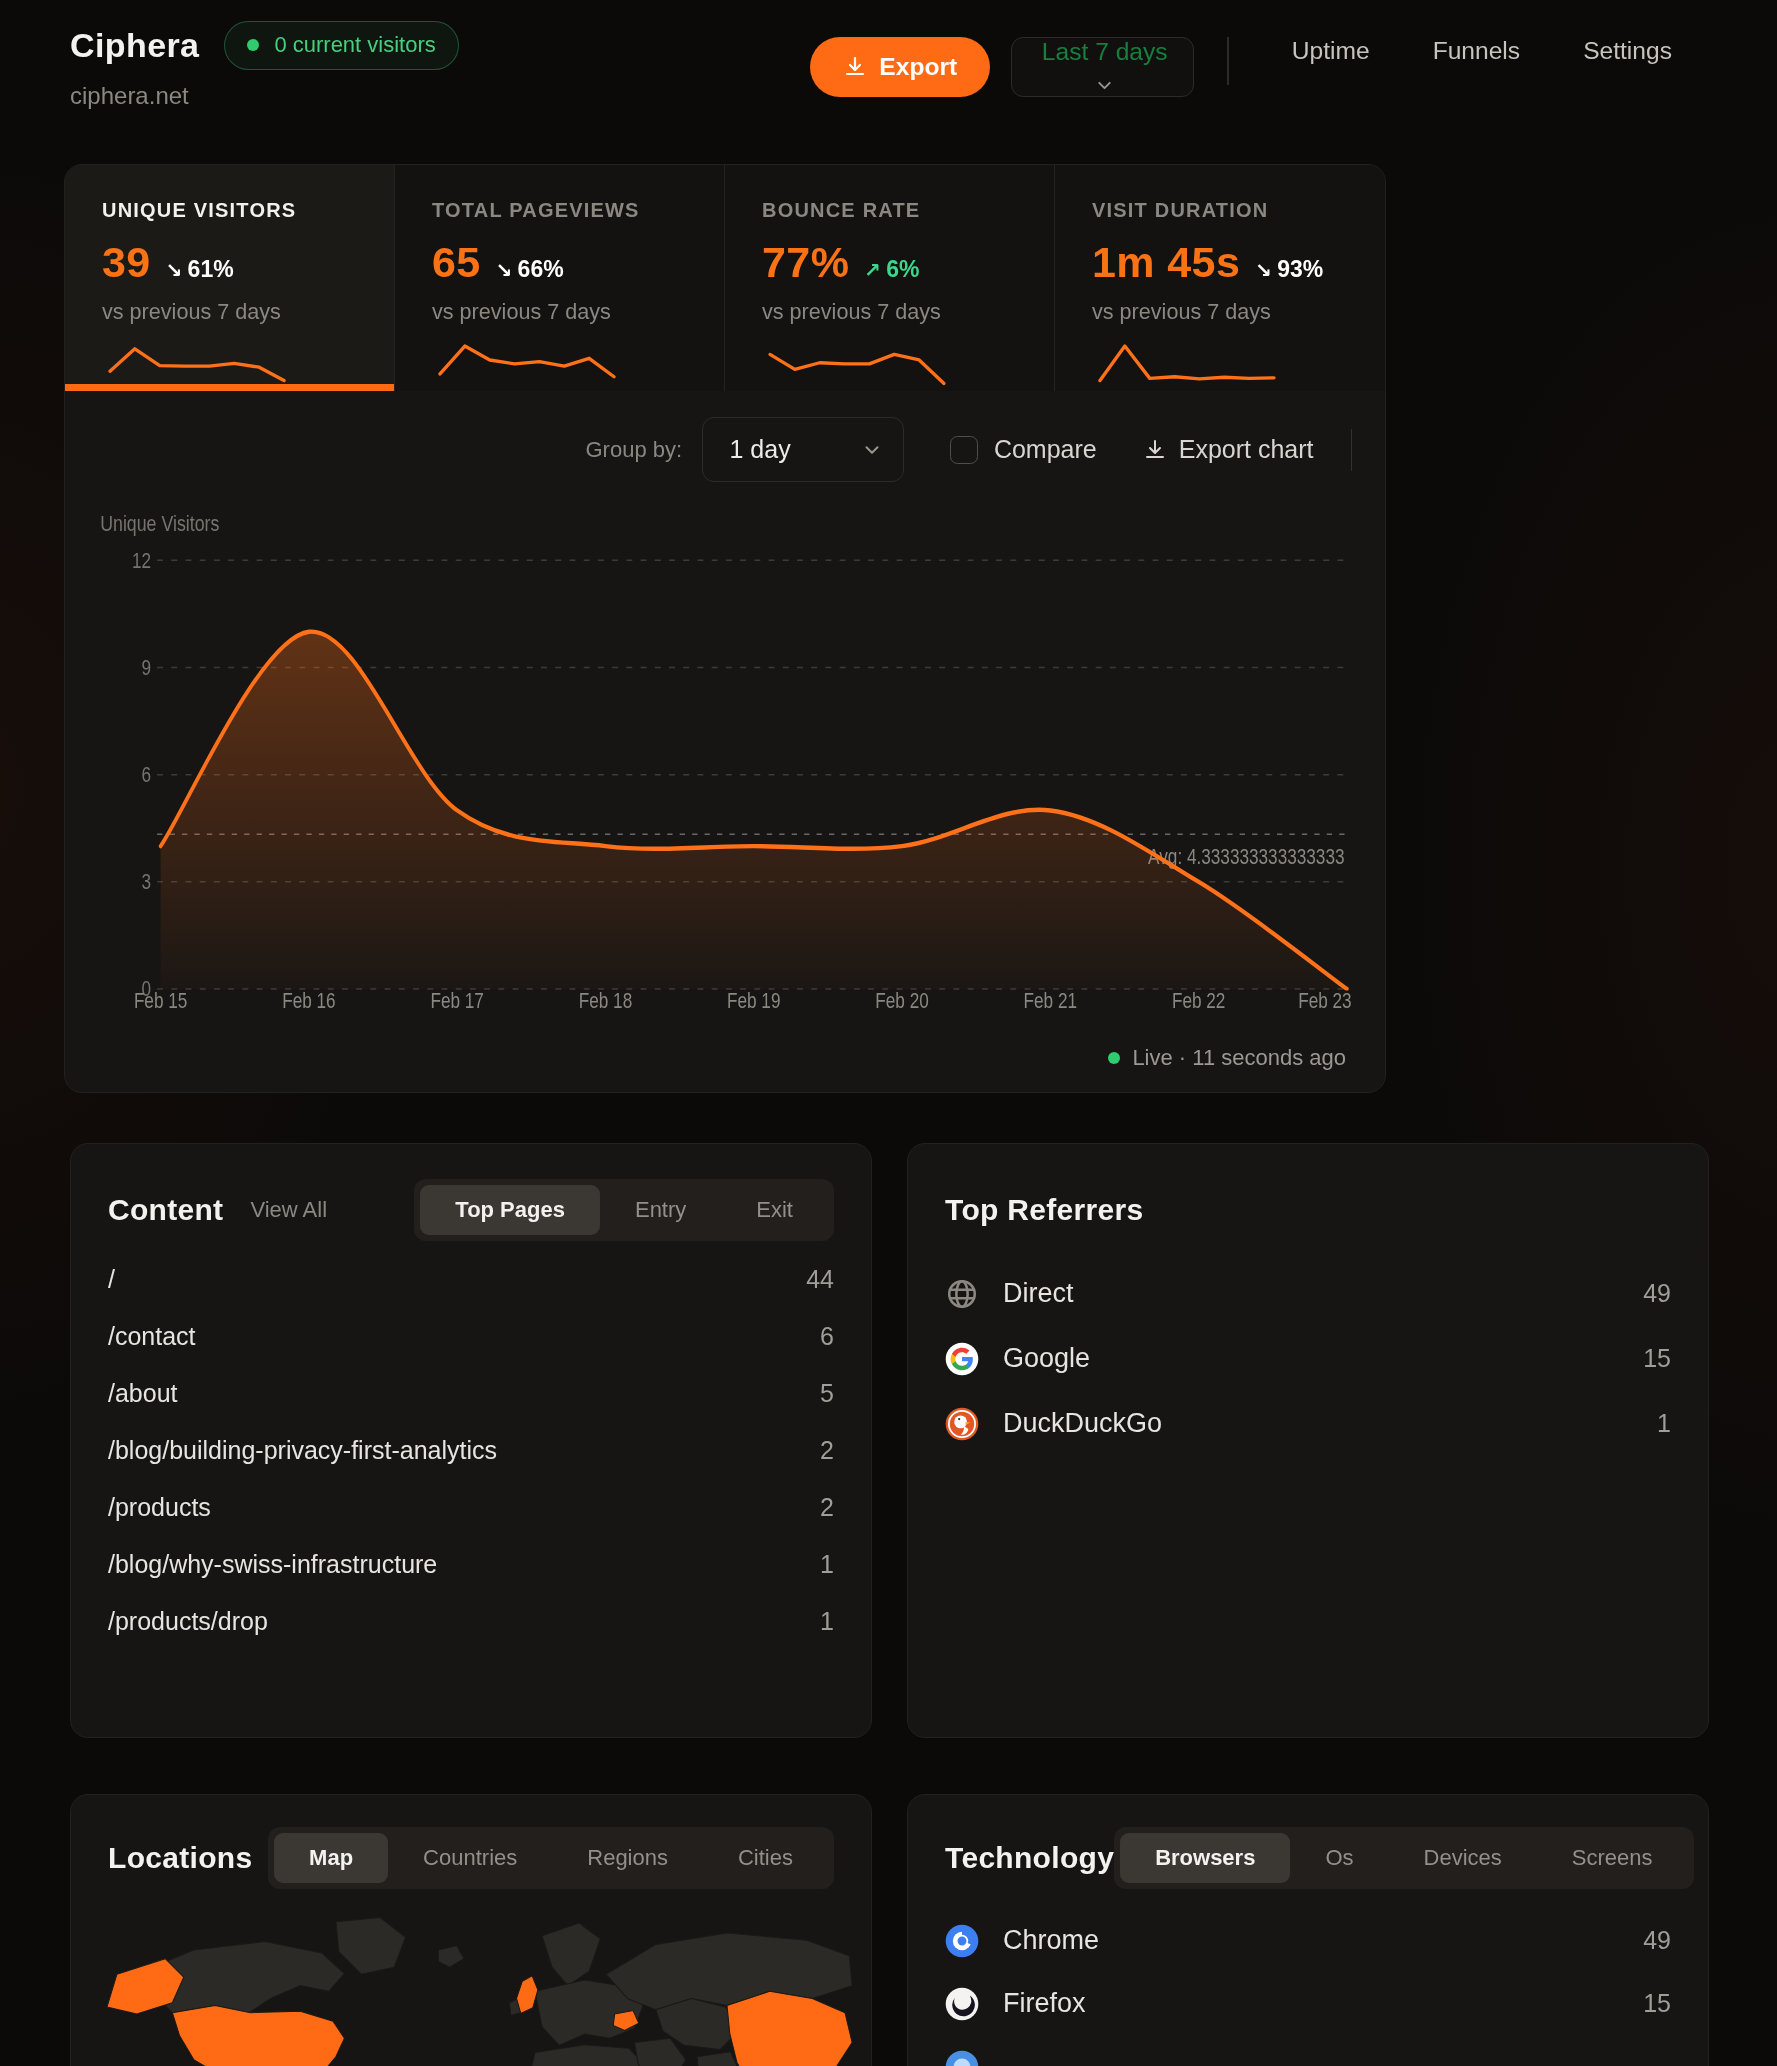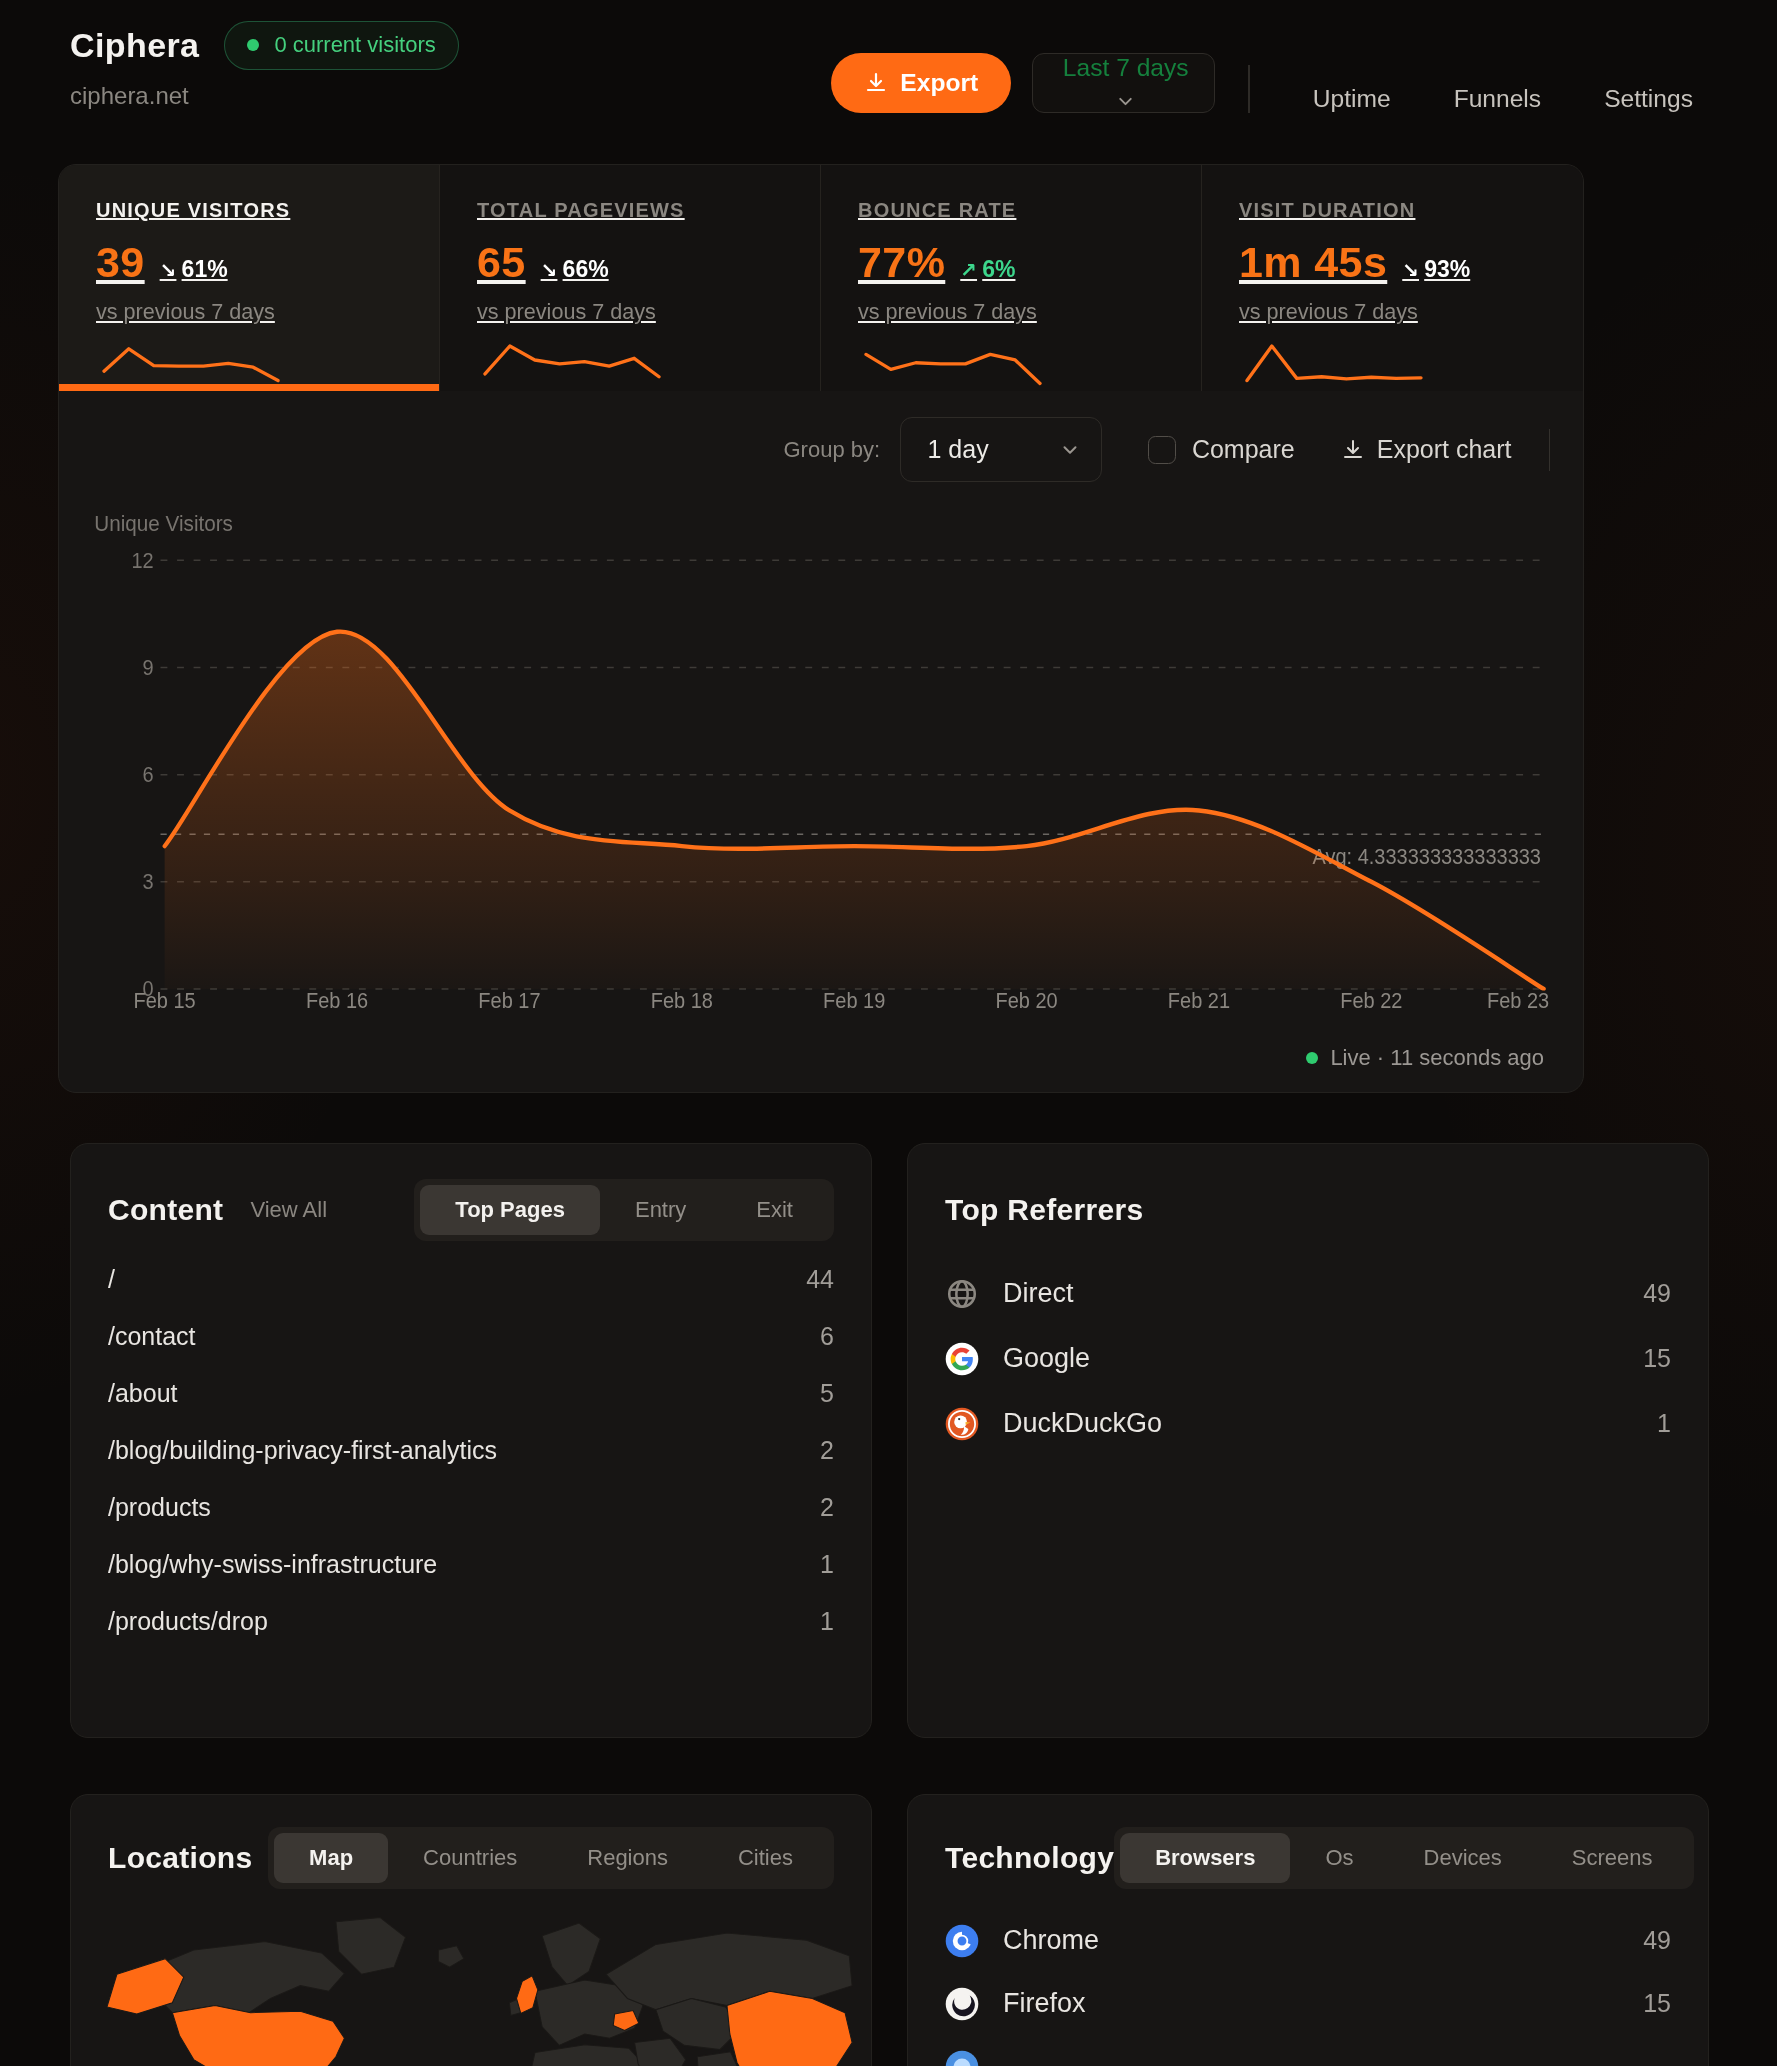--- a/index.html
+++ b/index.html
@@ -19,34 +19,34 @@
   
   .site-block { position:absolute; left:70px; top:21px; }
   .site-row { display:flex; align-items:center; }
   .site-name { font-size:34px; font-weight:700; letter-spacing:0.4px; }
   .visitors-badge { margin-left:25px; display:flex; align-items:center; gap:15px;
     padding:10.4px 22px; border-radius:744px; border:1.1px solid rgba(61,214,140,.32);
     background:rgba(32,84,52,.16); color:#45D07E; font-size:22px; }
   .live-dot, .badge-dot { width:12px; height:12px; border-radius:50%; background:#2FCB6F; }
   .site-domain { margin-top:12px; font-size:24px; color:#8B8781; }
 
-  .topbar-right { position:absolute; top:37px; right:84px; display:flex; align-items:flex-end;margin-top:16px; }
+  .topbar-right { position:absolute; top:37px; right:105px; display:flex; align-items:flex-start; }
   .export-btn { display:flex; align-items:center; gap:12.7px; height:60px; padding:0 33px;
     border-radius:30px; background:#FF6A14; color:#fff; font-size:24.6px; font-weight:600; cursor:pointer; }
   .export-btn svg { width:24px; height:24px; }
   .daterange { margin-left:21px; display:flex; align-items:center; justify-content:space-between;
     height:60px; width:183px; padding:0 21px 0 25px; border-radius:12px;
     border:1.1px solid #2E2B27; background:#12100E; font-size:24.6px; color:#15803d; cursor:pointer;flex-direction:column; }
   .daterange svg { width:21px; height:21px; color:#9A958F; }
   .topbar-vdiv { width:1.5px; height:48px; background:#2E2B27; margin-left:33px; }
   .topbar-nav { display:flex; align-items:center; }
   .nav-link { margin-left:63px; font-size:24.6px; color:#C7C3BD; cursor:pointer; }
 
   
-  #main-card { left:58px; top:164px; width:1526px; height:929px; overflow:hidden;text-decoration:underline; }
+  #main-card { left:64px; top:164px; width:1322px; height:929px; overflow:hidden; }
   .stats-row { display:grid; grid-template-columns:repeat(4,1fr); height:217px; border-bottom:0.7px solid #26231F; }
   .stat { position:relative; background:#141211; border-right:0.7px solid #26231F; padding:34px 0 0 37px; cursor:pointer; }
   .stat:last-child { border-right:none; }
   .stat.active { background:#1C1A17; }
   .stat-label { font-size:20px; font-weight:600; letter-spacing:1.2px; color:#8B8781; }
   .stat.active .stat-label { color:#F4F2EF; }
   .stat-value-row { margin-top:16.4px; display:flex; align-items:baseline; }
   .stat-value { font-size:43px; font-weight:700; color:#f97316; letter-spacing:0.4px; }
   .stat-delta { margin-left:15px; font-size:23px; font-weight:600; }
   .stat-delta .arrow { font-family:"DejaVu Sans", sans-serif; font-size:20px; margin-right:5.2px; }

